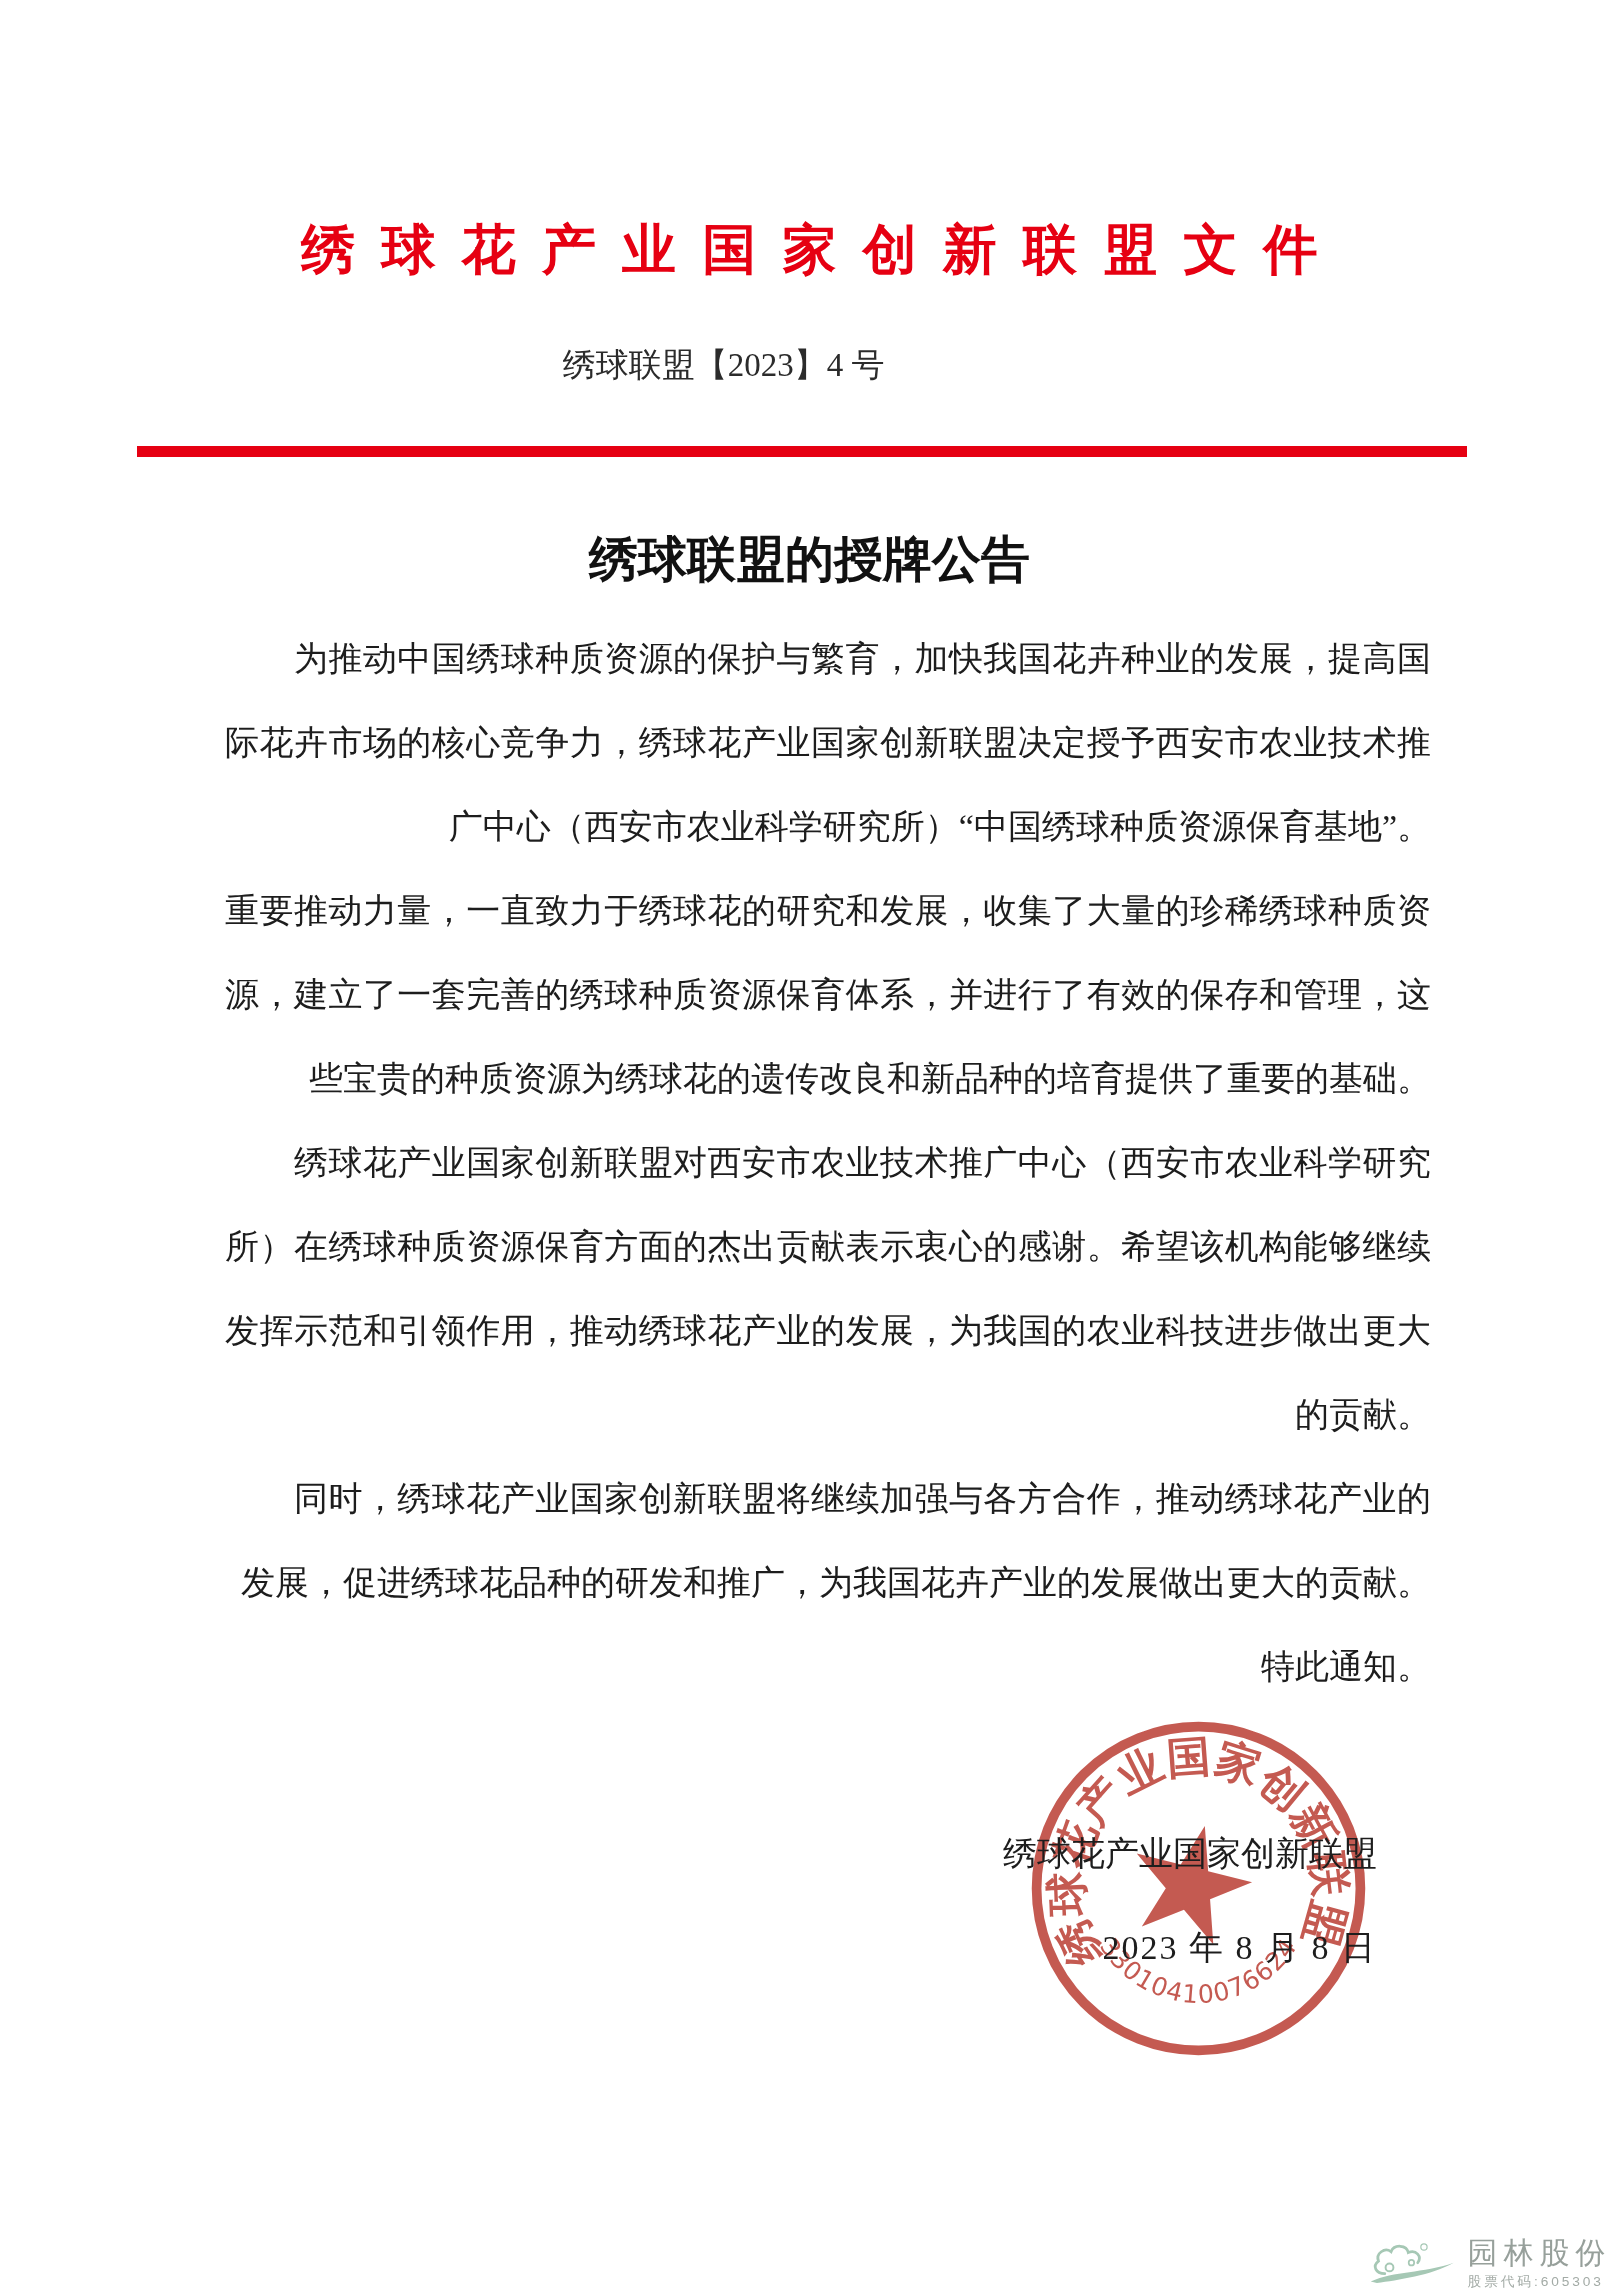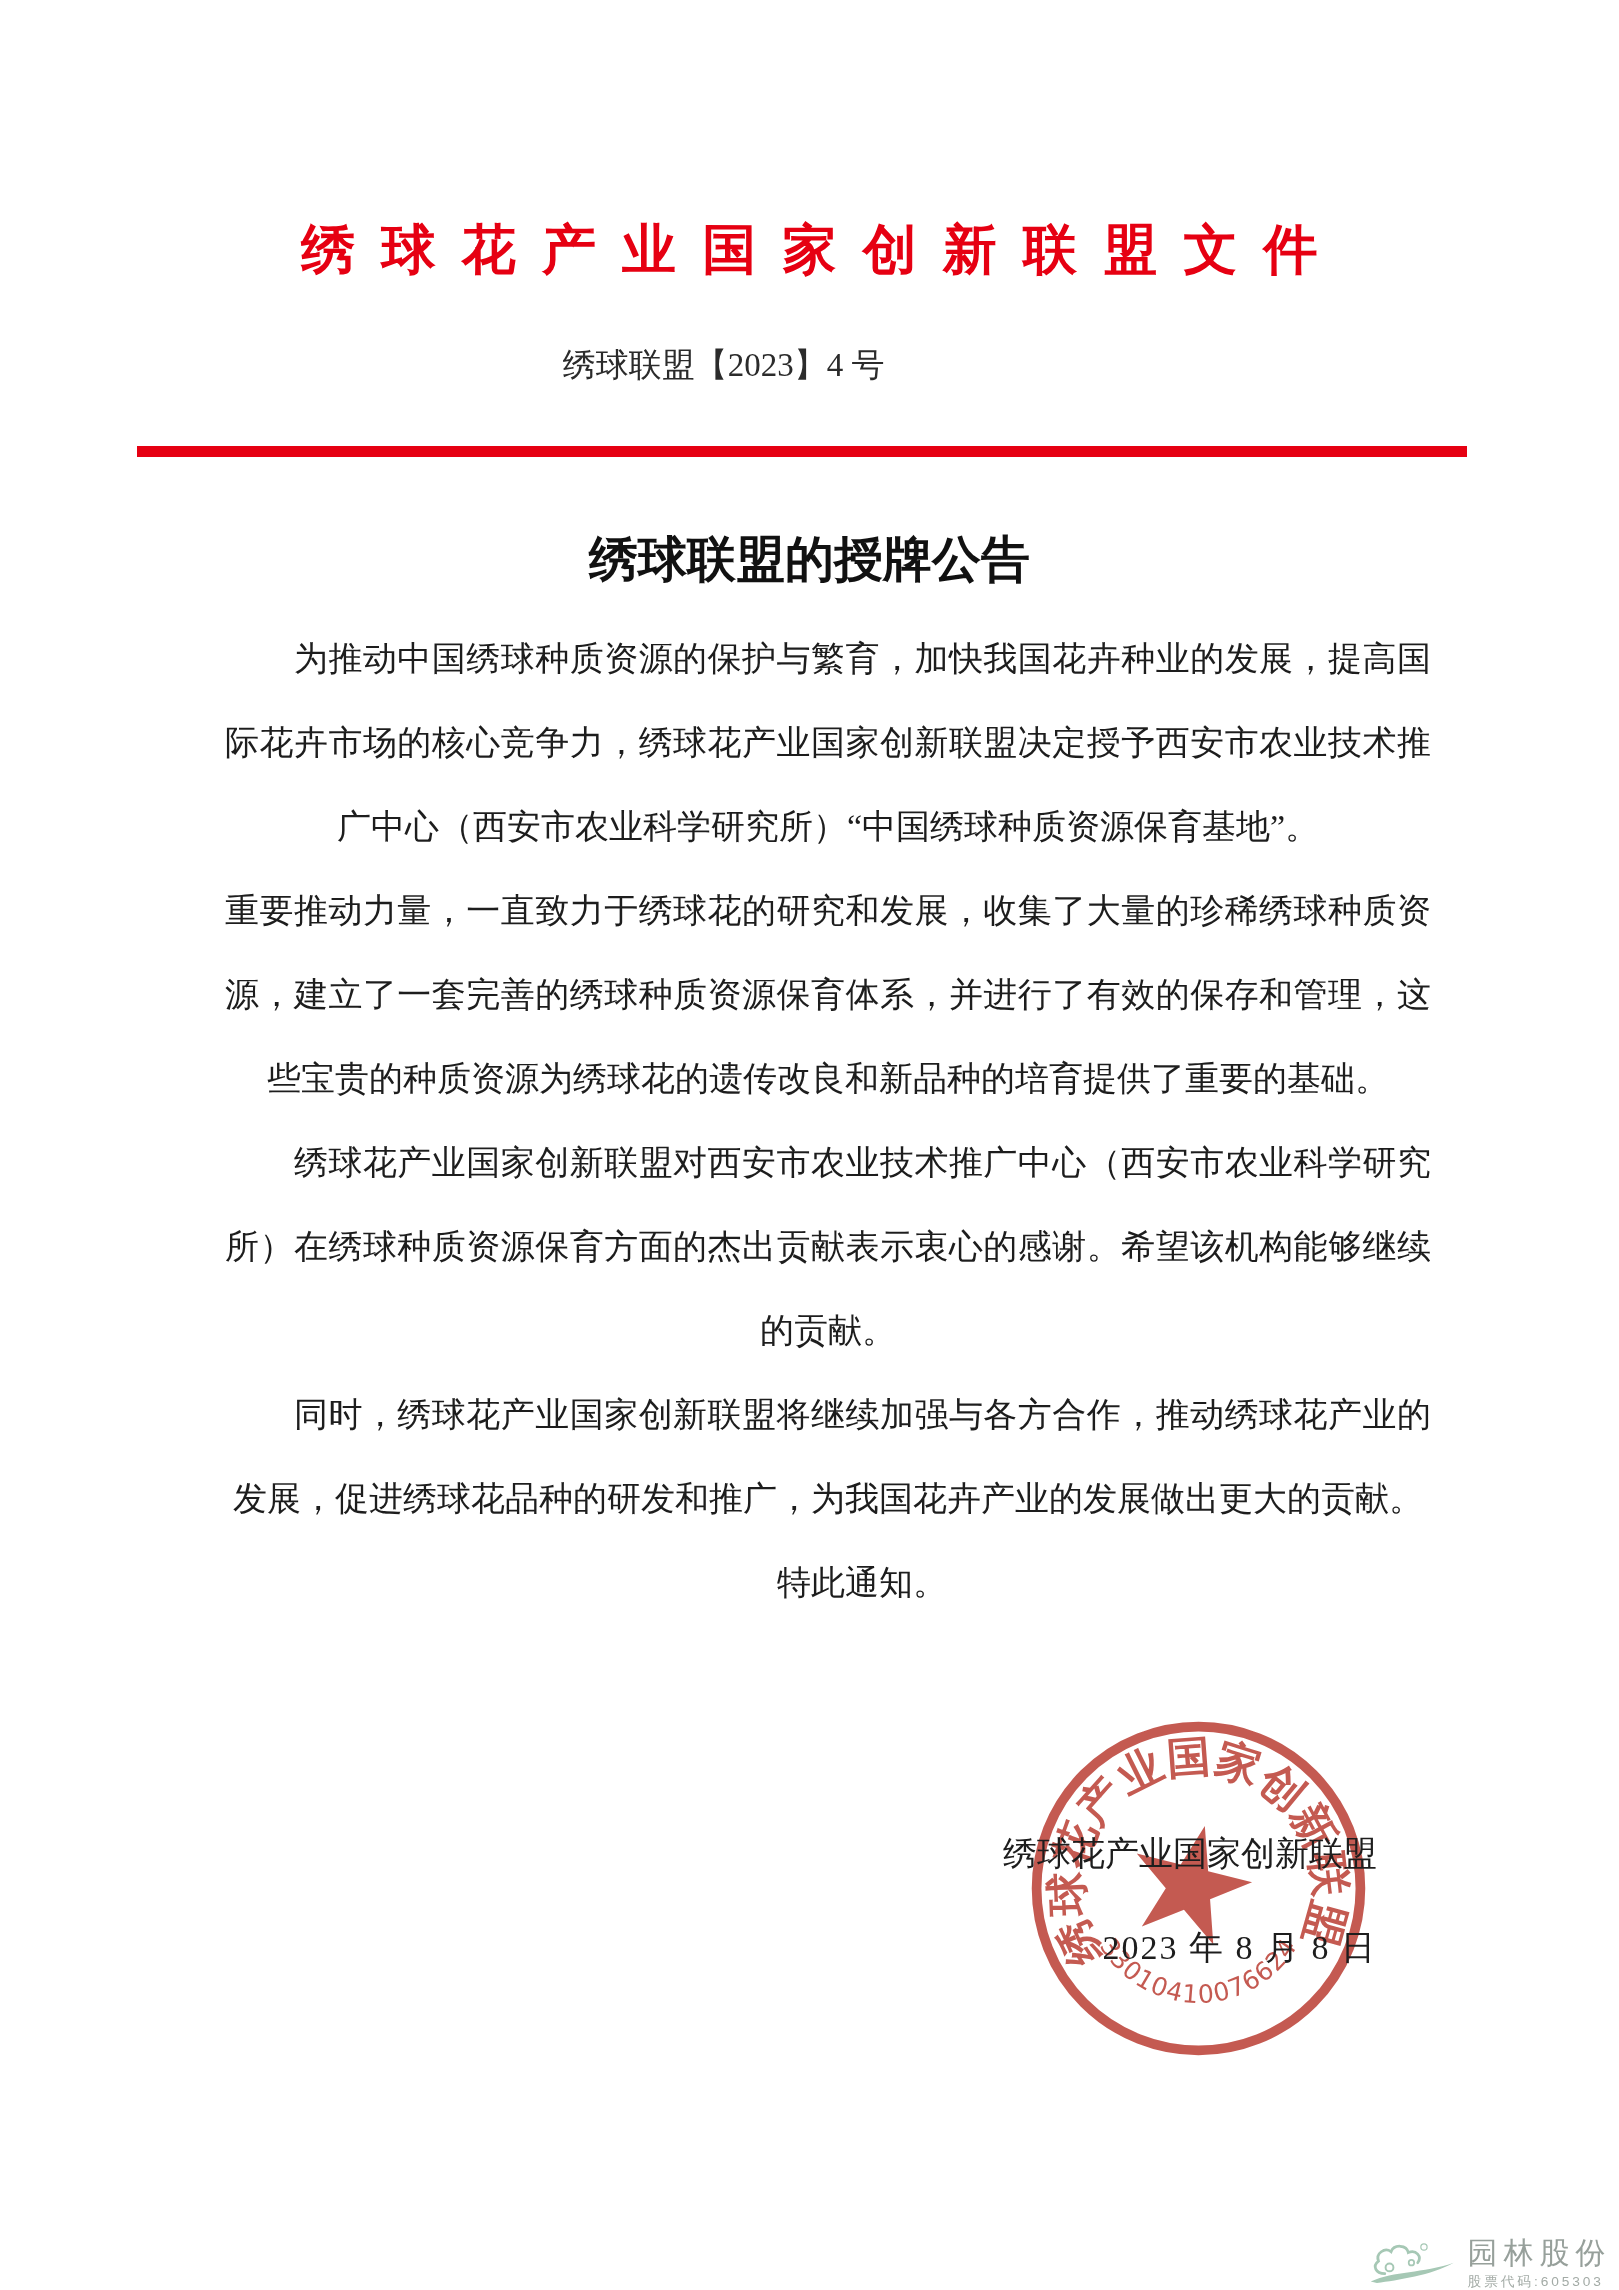--- a/index.html
+++ b/index.html
@@ -46,21 +46,21 @@
   }
   .body-block{
     position:absolute;left:225px;top:617px;
     width:1206px;
     font-size:34px;
     color:#1d1d1d;
   }
   .body-block .line{
     line-height:84px;
     height:84px;
-    text-align:center;
+    text-align:right;
     white-space:nowrap;
   }
   .body-block .line.full{
     white-space:normal;
     text-align:justify;
     text-align-last:justify;
   }
   .closing{
     position:absolute;
     right:242px;
@@ -124,20 +124,21 @@
 
   <div class="body-block">
       <div class="line full">　　为推动中国绣球种质资源的保护与繁育，加快我国花卉种业的发展，提高国</div>
       <div class="line full">际花卉市场的核心竞争力，绣球花产业国家创新联盟决定授予西安市农业技术推</div>
       <div class="line">广中心（西安市农业科学研究所）“中国绣球种质资源保育基地”。</div>
       <div class="line full">重要推动力量，一直致力于绣球花的研究和发展，收集了大量的珍稀绣球种质资</div>
       <div class="line full">源，建立了一套完善的绣球种质资源保育体系，并进行了有效的保存和管理，这</div>
       <div class="line">些宝贵的种质资源为绣球花的遗传改良和新品种的培育提供了重要的基础。</div>
       <div class="line full">　　绣球花产业国家创新联盟对西安市农业技术推广中心（西安市农业科学研究</div>
       <div class="line full">所）在绣球种质资源保育方面的杰出贡献表示衷心的感谢。希望该机构能够继续</div>
+      <div class="line full">发挥示范和引领作用，推动绣球花产业的发展，为我国的农业科技进步做出更大</div>
       <div class="line">的贡献。</div>
       <div class="line full">　　同时，绣球花产业国家创新联盟将继续加强与各方合作，推动绣球花产业的</div>
       <div class="line">发展，促进绣球花品种的研发和推广，为我国花卉产业的发展做出更大的贡献。</div>
       <div class="line">　　特此通知。</div>
     </div>
 
   <div class="closing sig">绣球花产业国家创新联盟</div>
   <div class="closing date">2023 年 8 月 8 日</div>
 
   <div class="stamp">

